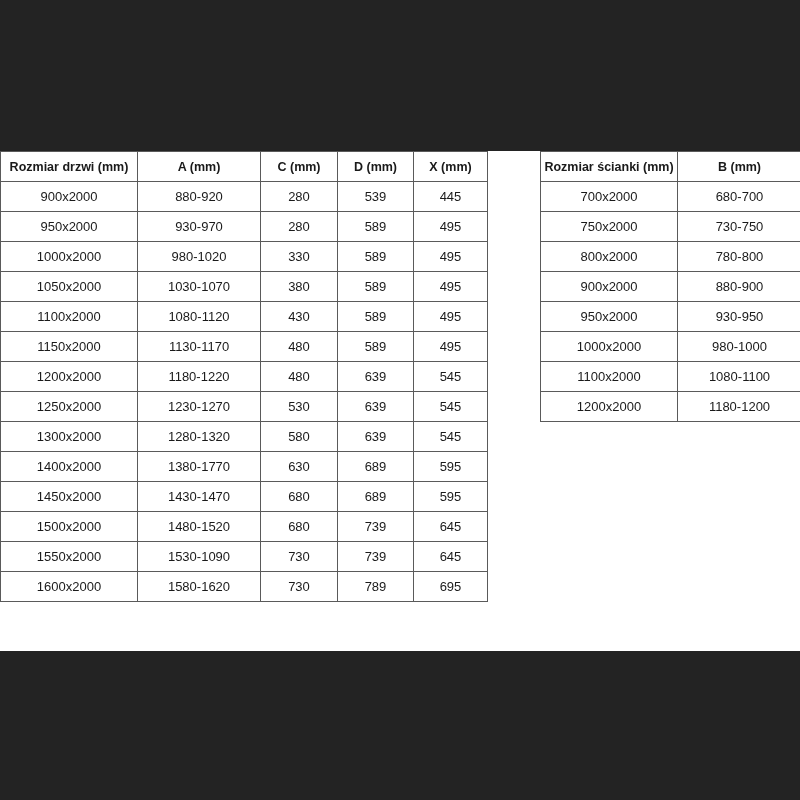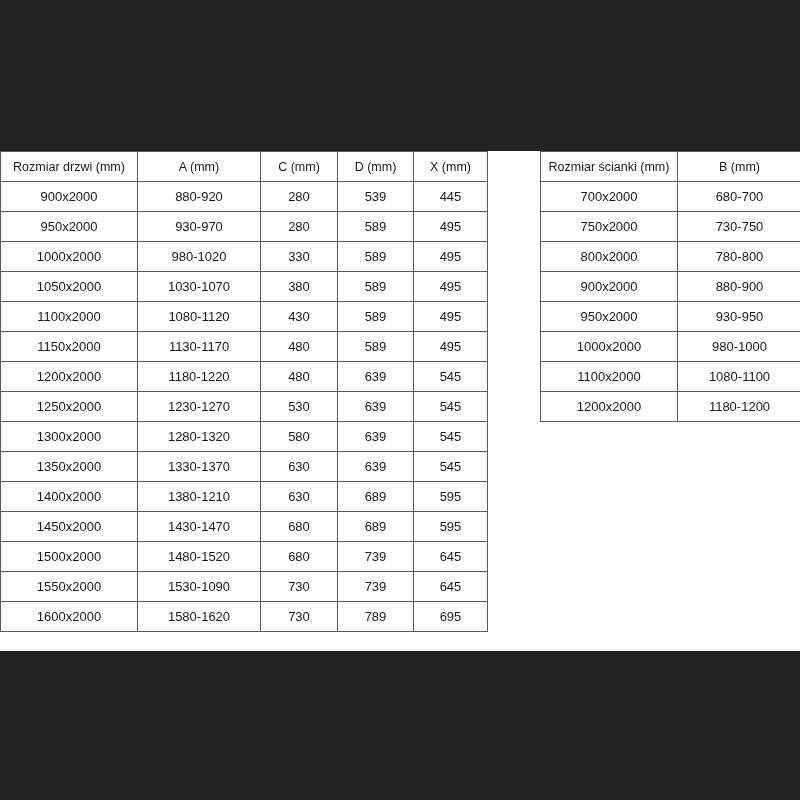--- a/index.html
+++ b/index.html
@@ -40,21 +40,21 @@
     border: 1px solid var(--border);
     height: 30px;
     text-align: center;
     vertical-align: middle;
     padding: 0 2px;
     white-space: nowrap;
     overflow: hidden;
   }
   .tbl th {
     font-size: 12.5px;
-    font-weight: normal;
+    font-weight: bold;
     margin-left: 12px;
   }
   .tbl td {
     font-size: 13px;
     font-weight: normal;
   }
 </style>
 </head>
 <body>
 
@@ -135,29 +135,22 @@
           <td>545</td>
         </tr>
         <tr>
           <td>1300x2000</td>
           <td>1280-1320</td>
           <td>580</td>
           <td>639</td>
           <td>545</td>
         </tr>
         <tr>
-          <td>1350x2000</td>
-          <td>1330-1370</td>
-          <td>630</td>
-          <td>639</td>
-          <td>545</td>
-        </tr>
-        <tr>
           <td>1400x2000</td>
-          <td>1380-1210</td>
+          <td>1380-1770</td>
           <td>630</td>
           <td>689</td>
           <td>595</td>
         </tr>
         <tr>
           <td>1450x2000</td>
           <td>1430-1470</td>
           <td>680</td>
           <td>689</td>
           <td>595</td>

